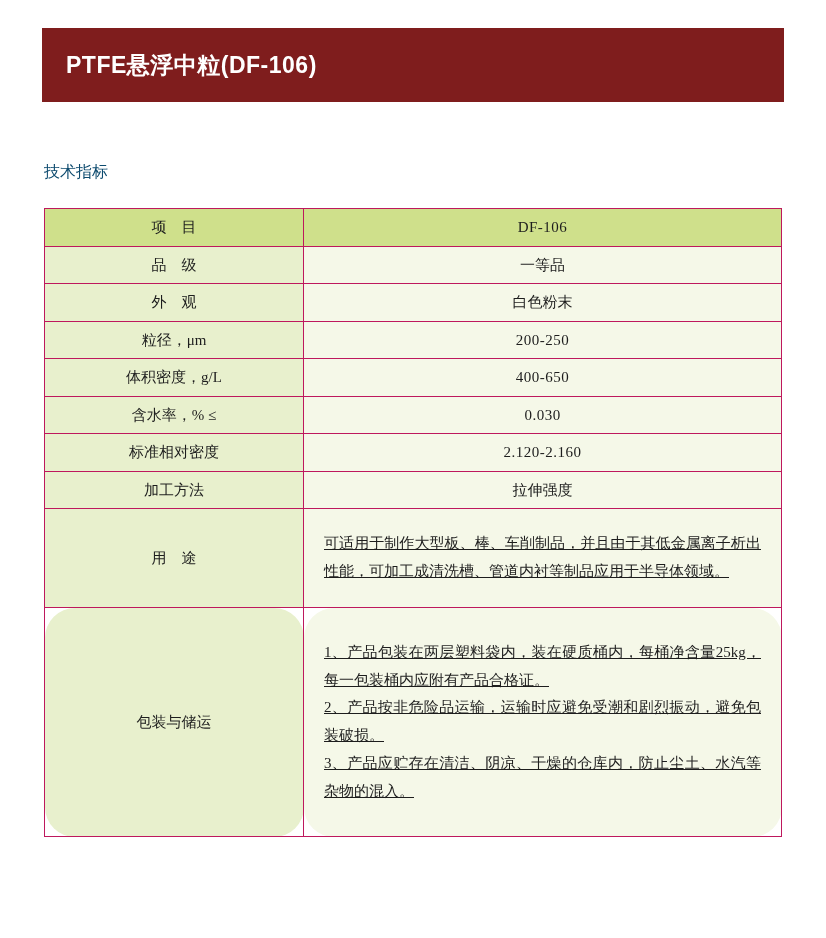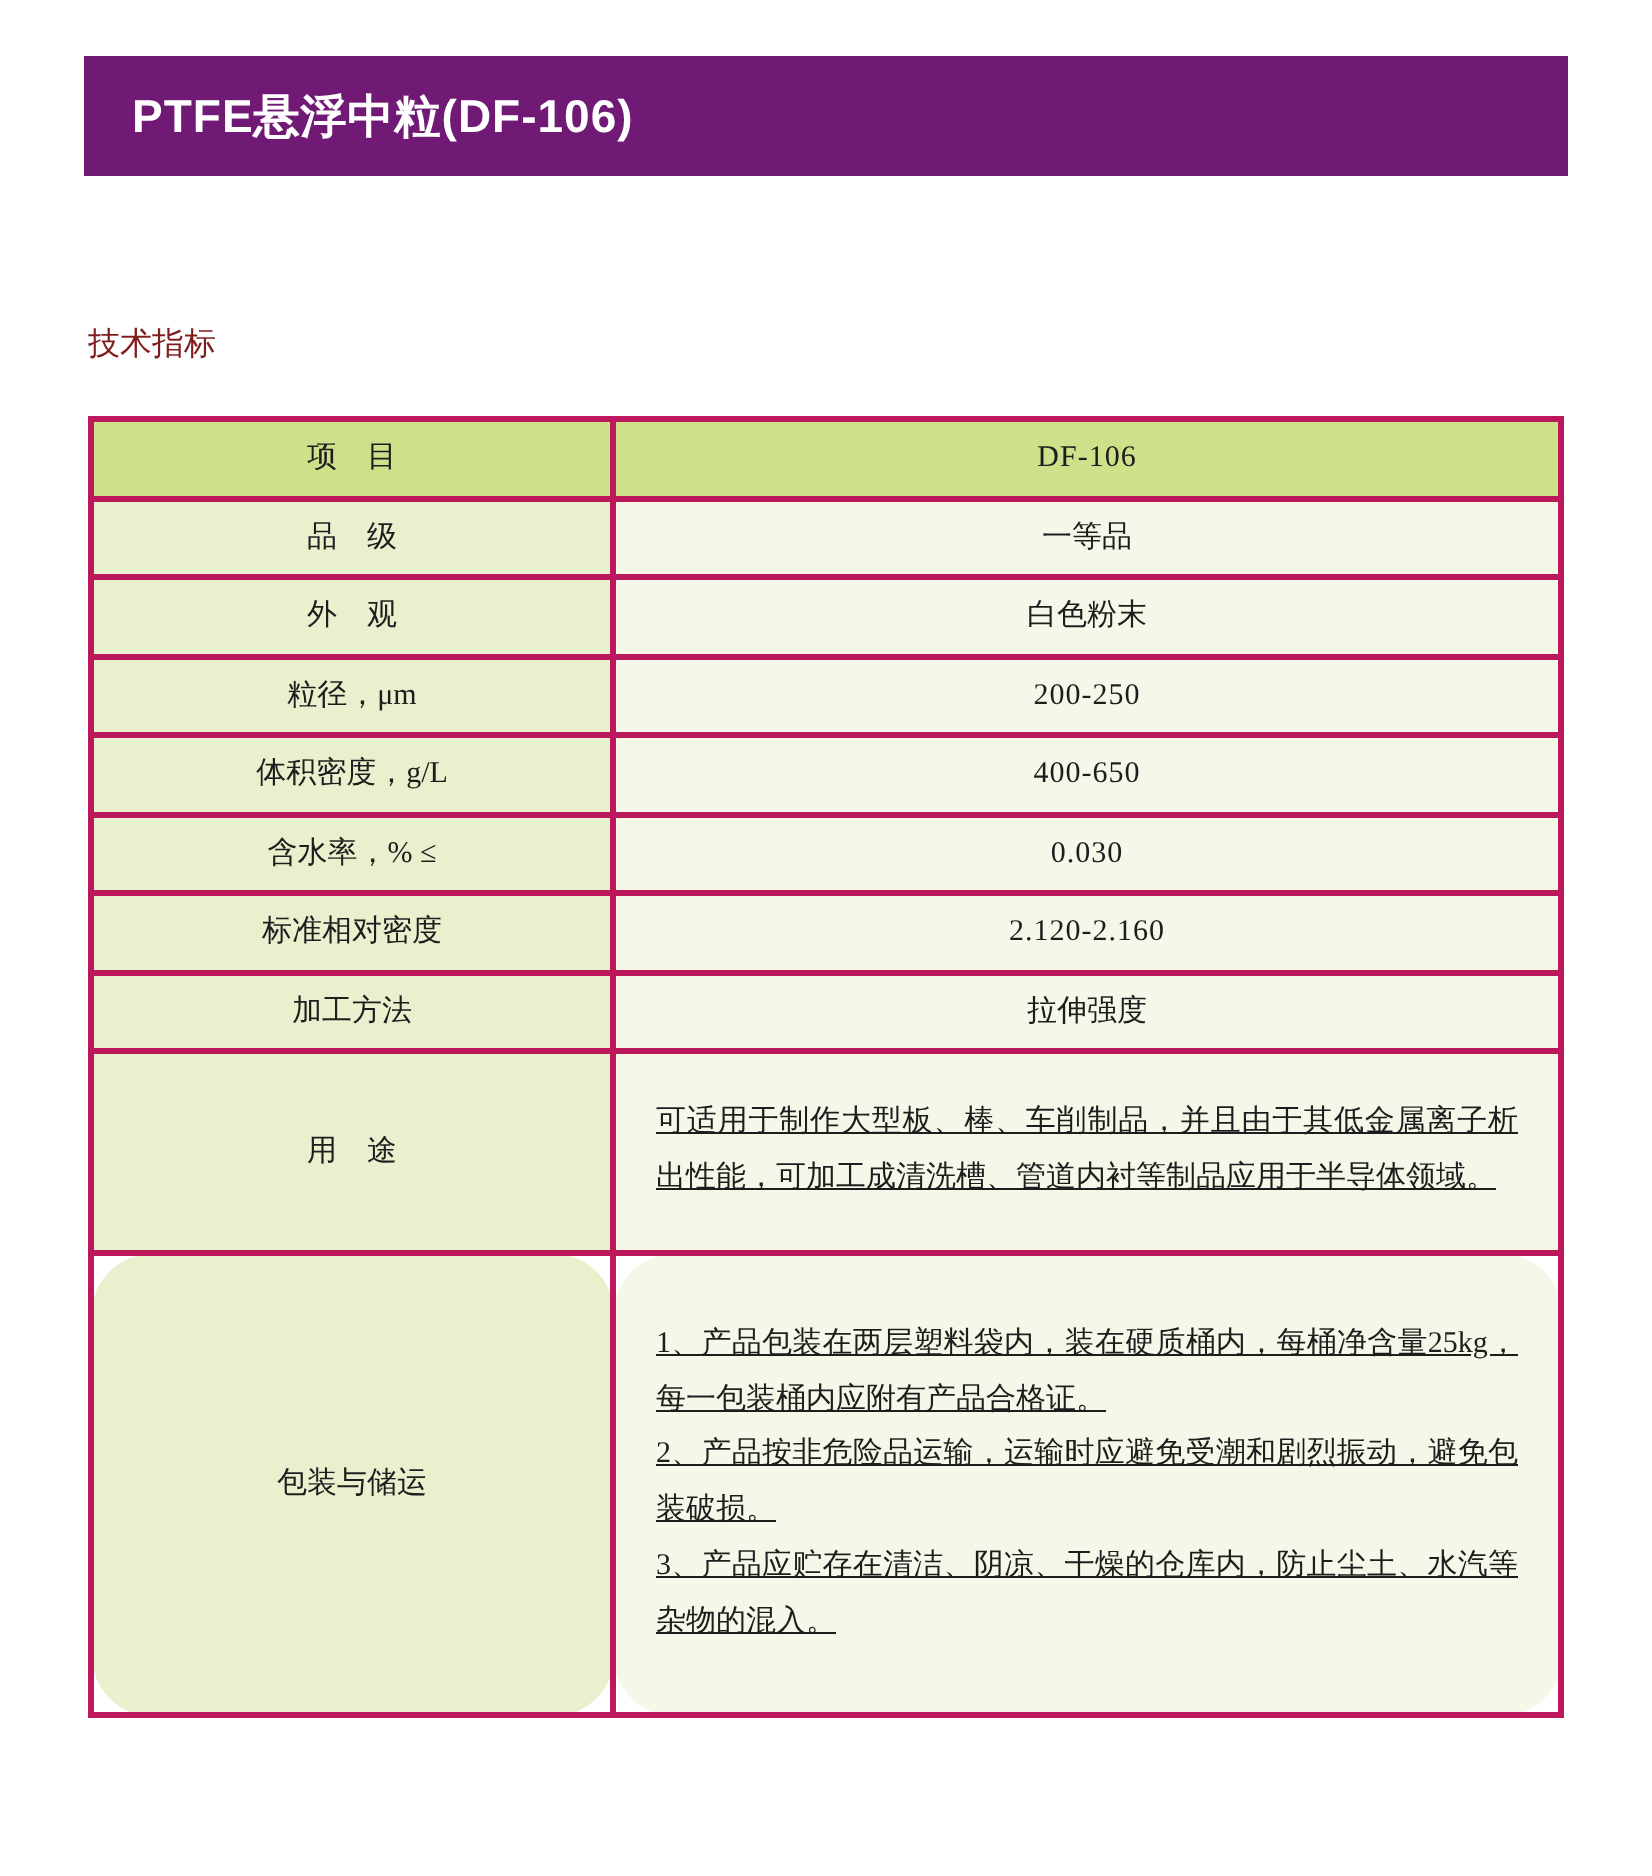--- a/index.html
+++ b/index.html
@@ -18,52 +18,52 @@
     position: relative;
     width: 826px;
     height: 938px;
     box-sizing: border-box;
   }
   .header-band {
     position: absolute;
     left: 42px;
     top: 28px;
     width: 742px;
-    height: 60px;
-    background: #701a75;
+    height: 74px;
+    background: #7f1d1d;
     display: flex;
     align-items: center;
   }
   .header-title {
     color: #ffffff;
     font-size: 23px;
     font-weight: bold;
     letter-spacing: 0.5px;
     padding-left: 24px;
     font-family: "Liberation Sans", sans-serif;
   }
   .section-title {
     position: absolute;
     left: 44px;
     top: 162px;
-    color: #7f1d1d;
+    color: #0c4a6e;
     font-size: 16px;
     font-family: "Liberation Sans", sans-serif;
   }
   .spec-table {
     position: absolute;
     left: 44px;
     top: 208px;
     width: 738px;
     border-collapse: collapse;
     table-layout: fixed;
     font-family: "Liberation Serif", serif;
   }
   .spec-table td {
-    border: 3px solid #be185d;
+    border: 1px solid #be185d;
     font-size: 15px;
     color: #1d1d1d;
     padding: 0;
   }
   .col-label {
     width: 258px;
     background: #e8f0cd;
     text-align: center;
     vertical-align: middle;
     height: 34px;

